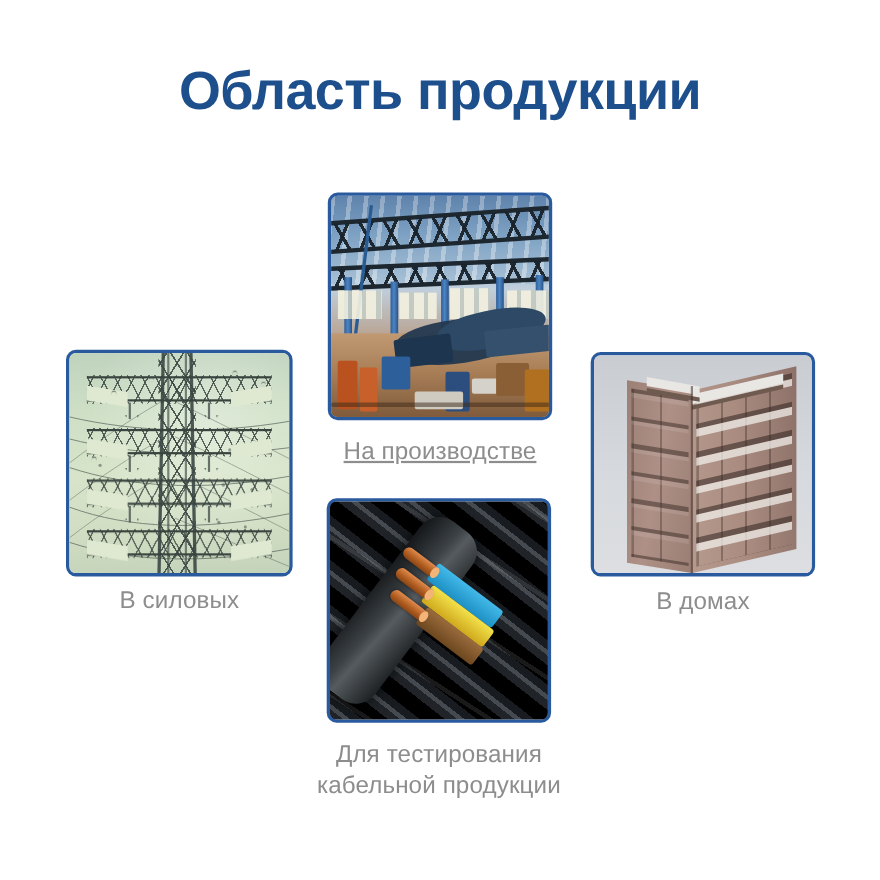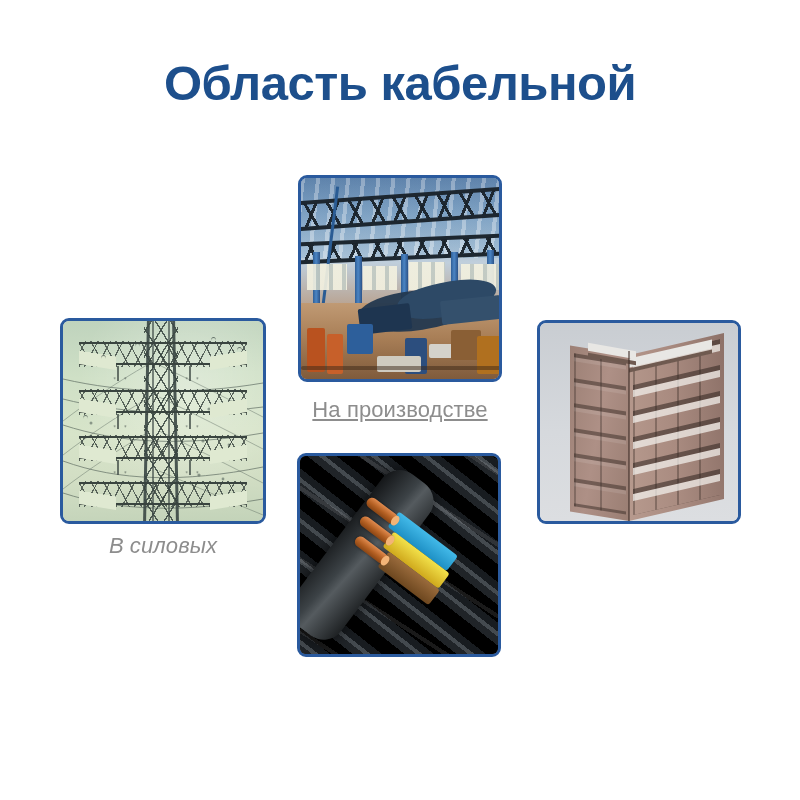--- a/index.html
+++ b/index.html
@@ -346,21 +346,21 @@
     width: 7px; height: 11px;
     border-radius: 50%;
     background: #f3b477;
   }
 </style>
 </head>
 <body>
 
 <div class="page">
 
-  <div class="page-title">Область кабельной</div>
+  <div class="page-title">Область продукции</div>
 
   <div class="photo-card" id="card-powerline" style="left:60px; top:318px; width:206px; height:206px;">
     <div class="photo-frame" id="photo-powerline" style="width:206px; height:206px;">
       <div class="photo-inner">
         <div class="pl-sky-haze"></div>
 
         <div class="pl-wires">
           <svg viewBox="0 0 200 200" preserveAspectRatio="none">
             <g fill="none" stroke="#4c5a53" stroke-width="0.8" opacity="0.75">
               <path d="M0,78 C55,92 120,96 200,86"></path>
@@ -438,21 +438,21 @@
         </div>
 
         <div class="pl-bird" style="left:36%; top:11%;"></div>
         <div class="pl-bird" style="left:74%; top:8%;"></div>
         <div class="pl-bird" style="left:87%; top:13%;"></div>
         <div class="pl-bird" style="left:19%; top:17%;"></div>
         <div class="pl-bird" style="left:10%; top:47%;"></div>
       </div>
     </div>
   </div>
-  <div class="caption" style="left:20px; top:532px; width:286px;font-style:italic;">
+  <div class="caption" style="left:20px; top:532px; width:286px;">
     <div>В силовых</div>
   </div>
 
   <div class="photo-card" id="card-factory" style="left:298px; top:175px; width:204px; height:207px;">
     <div class="photo-frame" id="photo-factory" style="width:204px; height:207px;">
       <div class="photo-inner">
         <div class="fa-roof">
             <div class="fa-roof-glass"></div>
           </div>
 
@@ -518,33 +518,40 @@
 
         <div class="bd-parapet" style="left:24%; top:12%; width:24%; height:8px; transform:skewY(10deg);"></div>
         <div class="bd-parapet" style="left:45%; top:13%; width:42%; height:9px; transform:skewY(-13deg);"></div>
         <div class="bd-roofline" style="left:24%; top:17%; width:24%; height:4px; transform:skewY(10deg);"></div>
         <div class="bd-roofline" style="left:45%; top:18%; width:42%; height:4px; transform:skewY(-13deg);"></div>
 
         <div style="position:absolute; left:44.4%; top:14%; width:2px; height:86%; background:rgba(60,44,38,.55);"></div>
       </div>
     </div>
   </div>
+  <div class="caption" style="left:517px; top:533px; width:244px;">
+    <div>В домах</div>
+  </div>
 
   <div class="photo-card" id="card-cable" style="left:297px; top:453px; width:204px; height:204px;">
     <div class="photo-frame" id="photo-cable" style="width:204px; height:204px;">
       <div class="photo-inner">
         <div class="cb-strands"></div>
         <div class="cb-strands2"></div>
         <div class="cb-bigcable"></div>
 
         <div class="cb-tip">
           <div class="cb-core blue" style="left:6px;  top:2px;  width:74px;"></div>
           <div class="cb-core yellow" style="left:14px; top:21px; width:70px;"></div>
           <div class="cb-core brown" style="left:22px; top:40px; width:64px;"></div>
           <div class="cb-copper" style="left:-26px; top:6px;  width:36px;"></div>
           <div class="cb-copper" style="left:-20px; top:25px; width:38px;"></div>
           <div class="cb-copper" style="left:-12px; top:44px; width:38px;"></div>
         </div>
       </div>
     </div>
   </div>
+  <div class="caption" style="left:239px; top:672px; width:320px;">
+    <div>Для тестирования</div>
+    <div>кабельной продукции</div>
+  </div>
 
 </div>
 
 </body></html>

